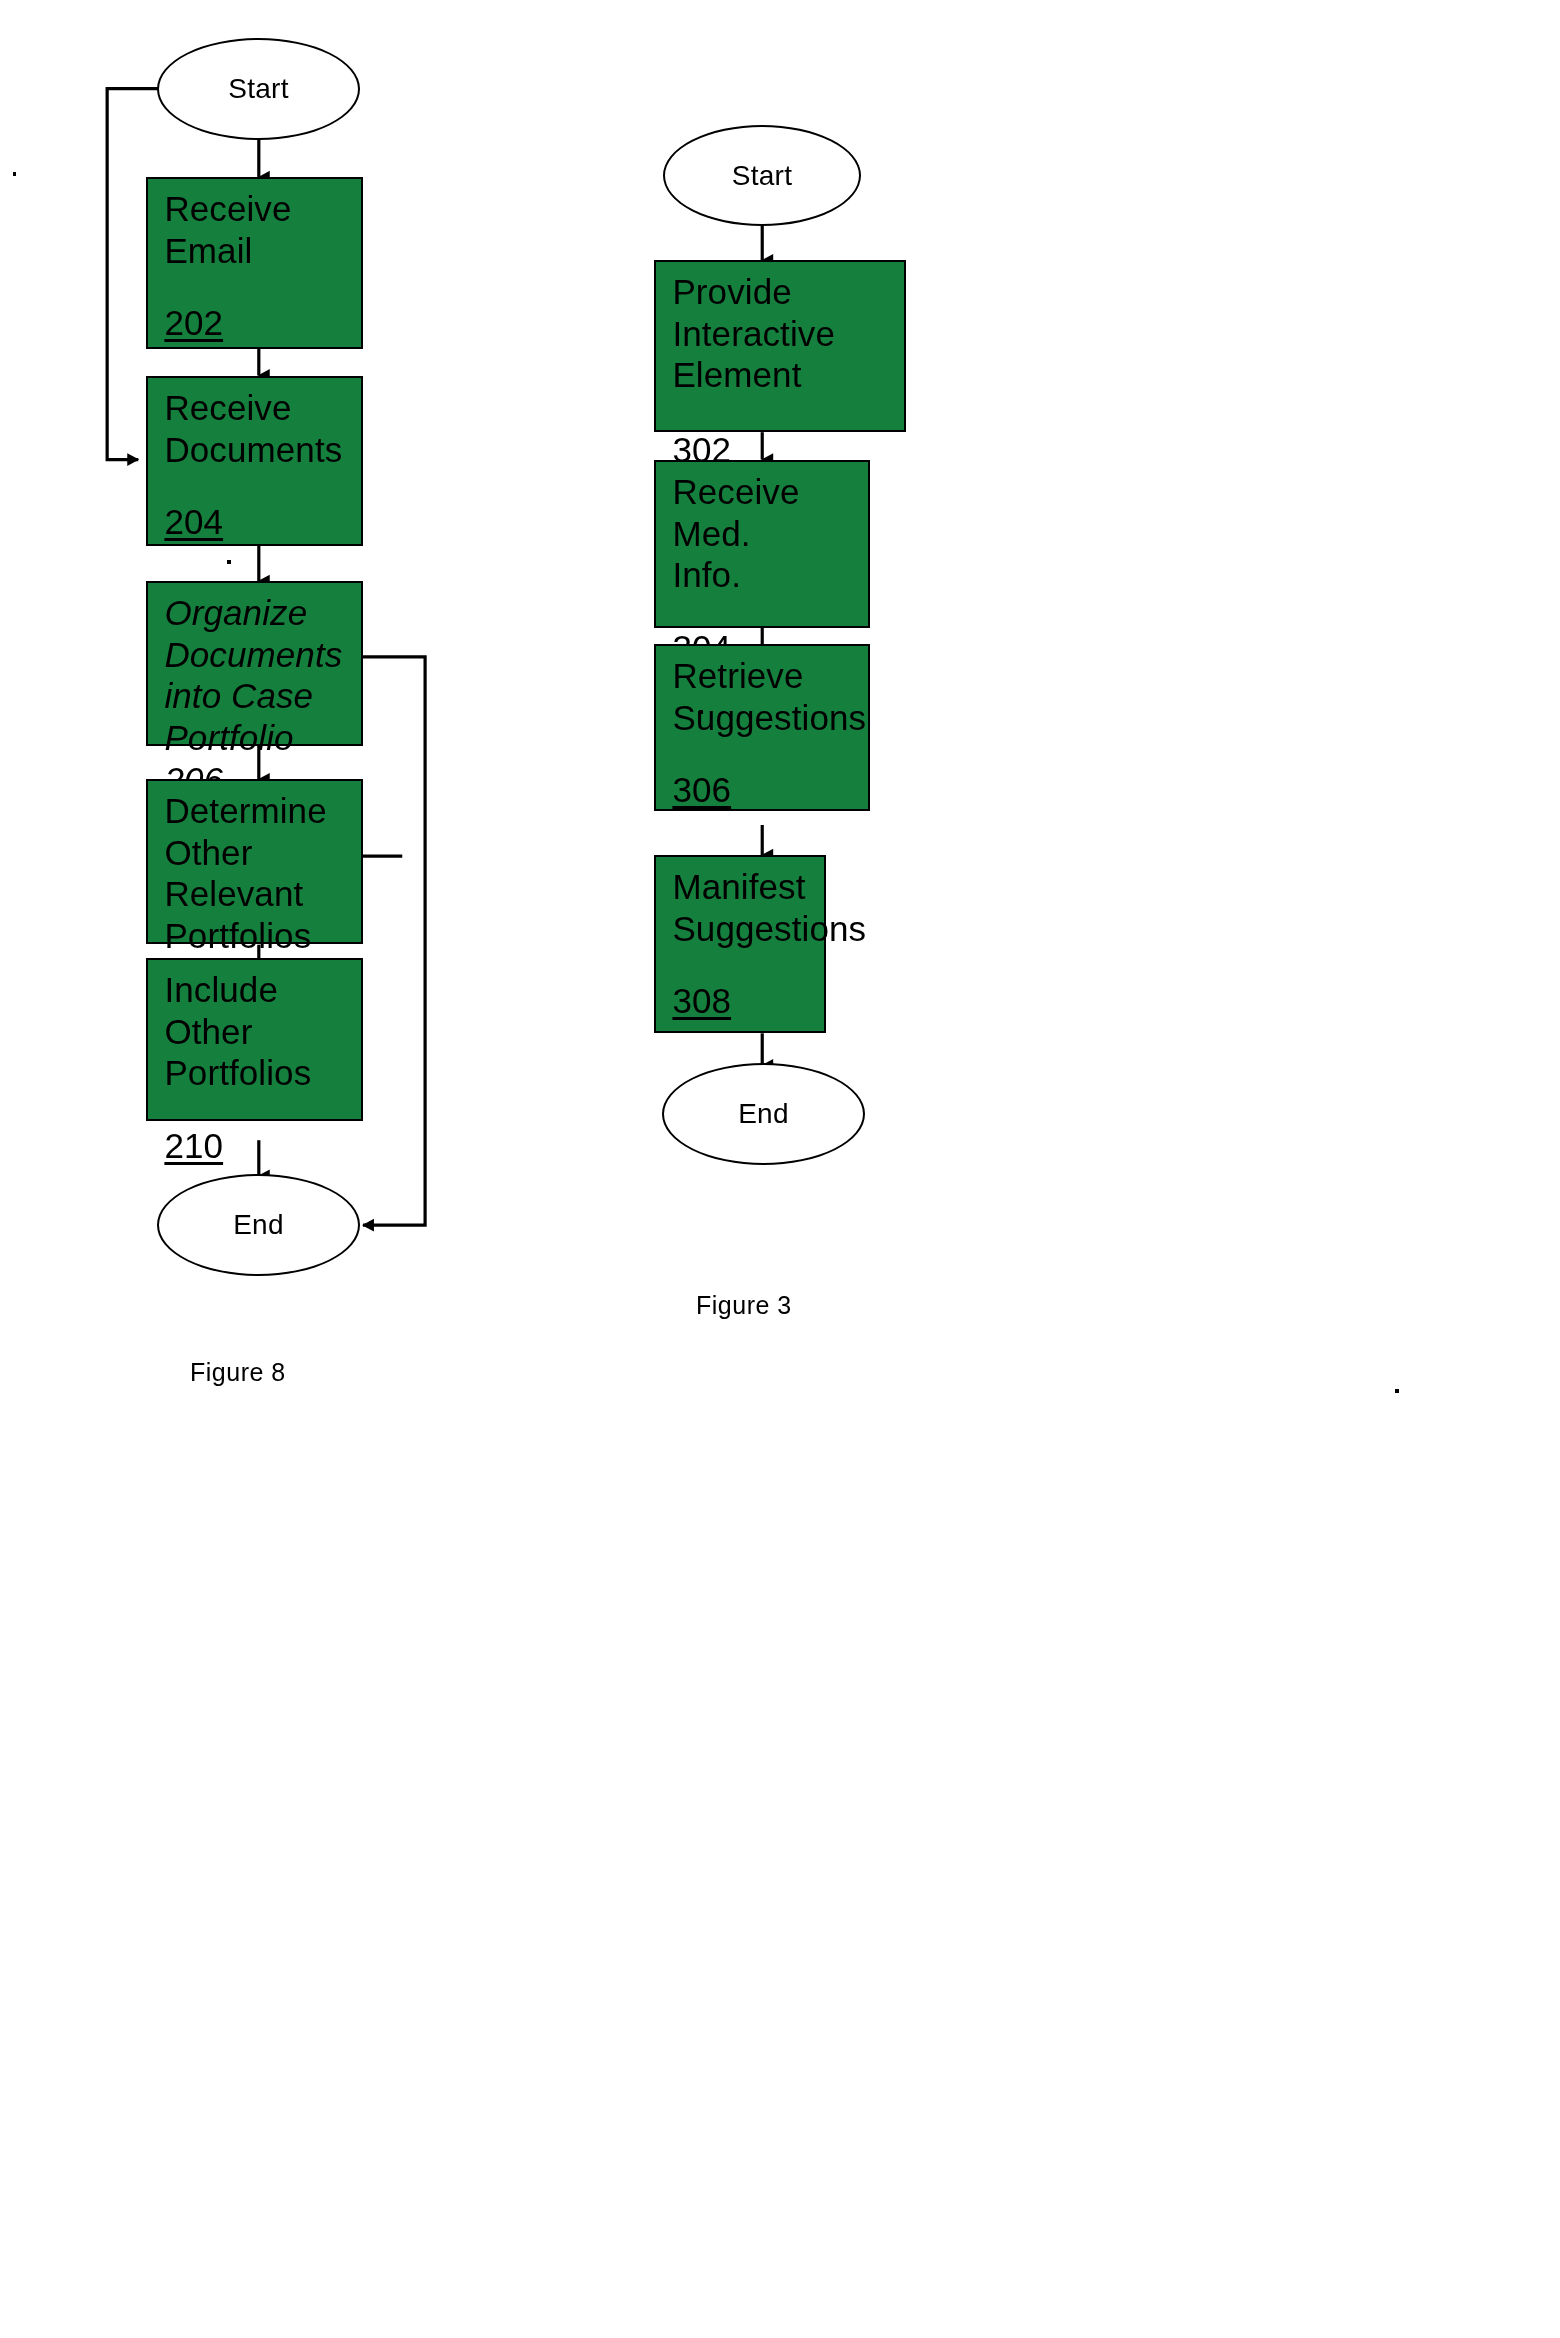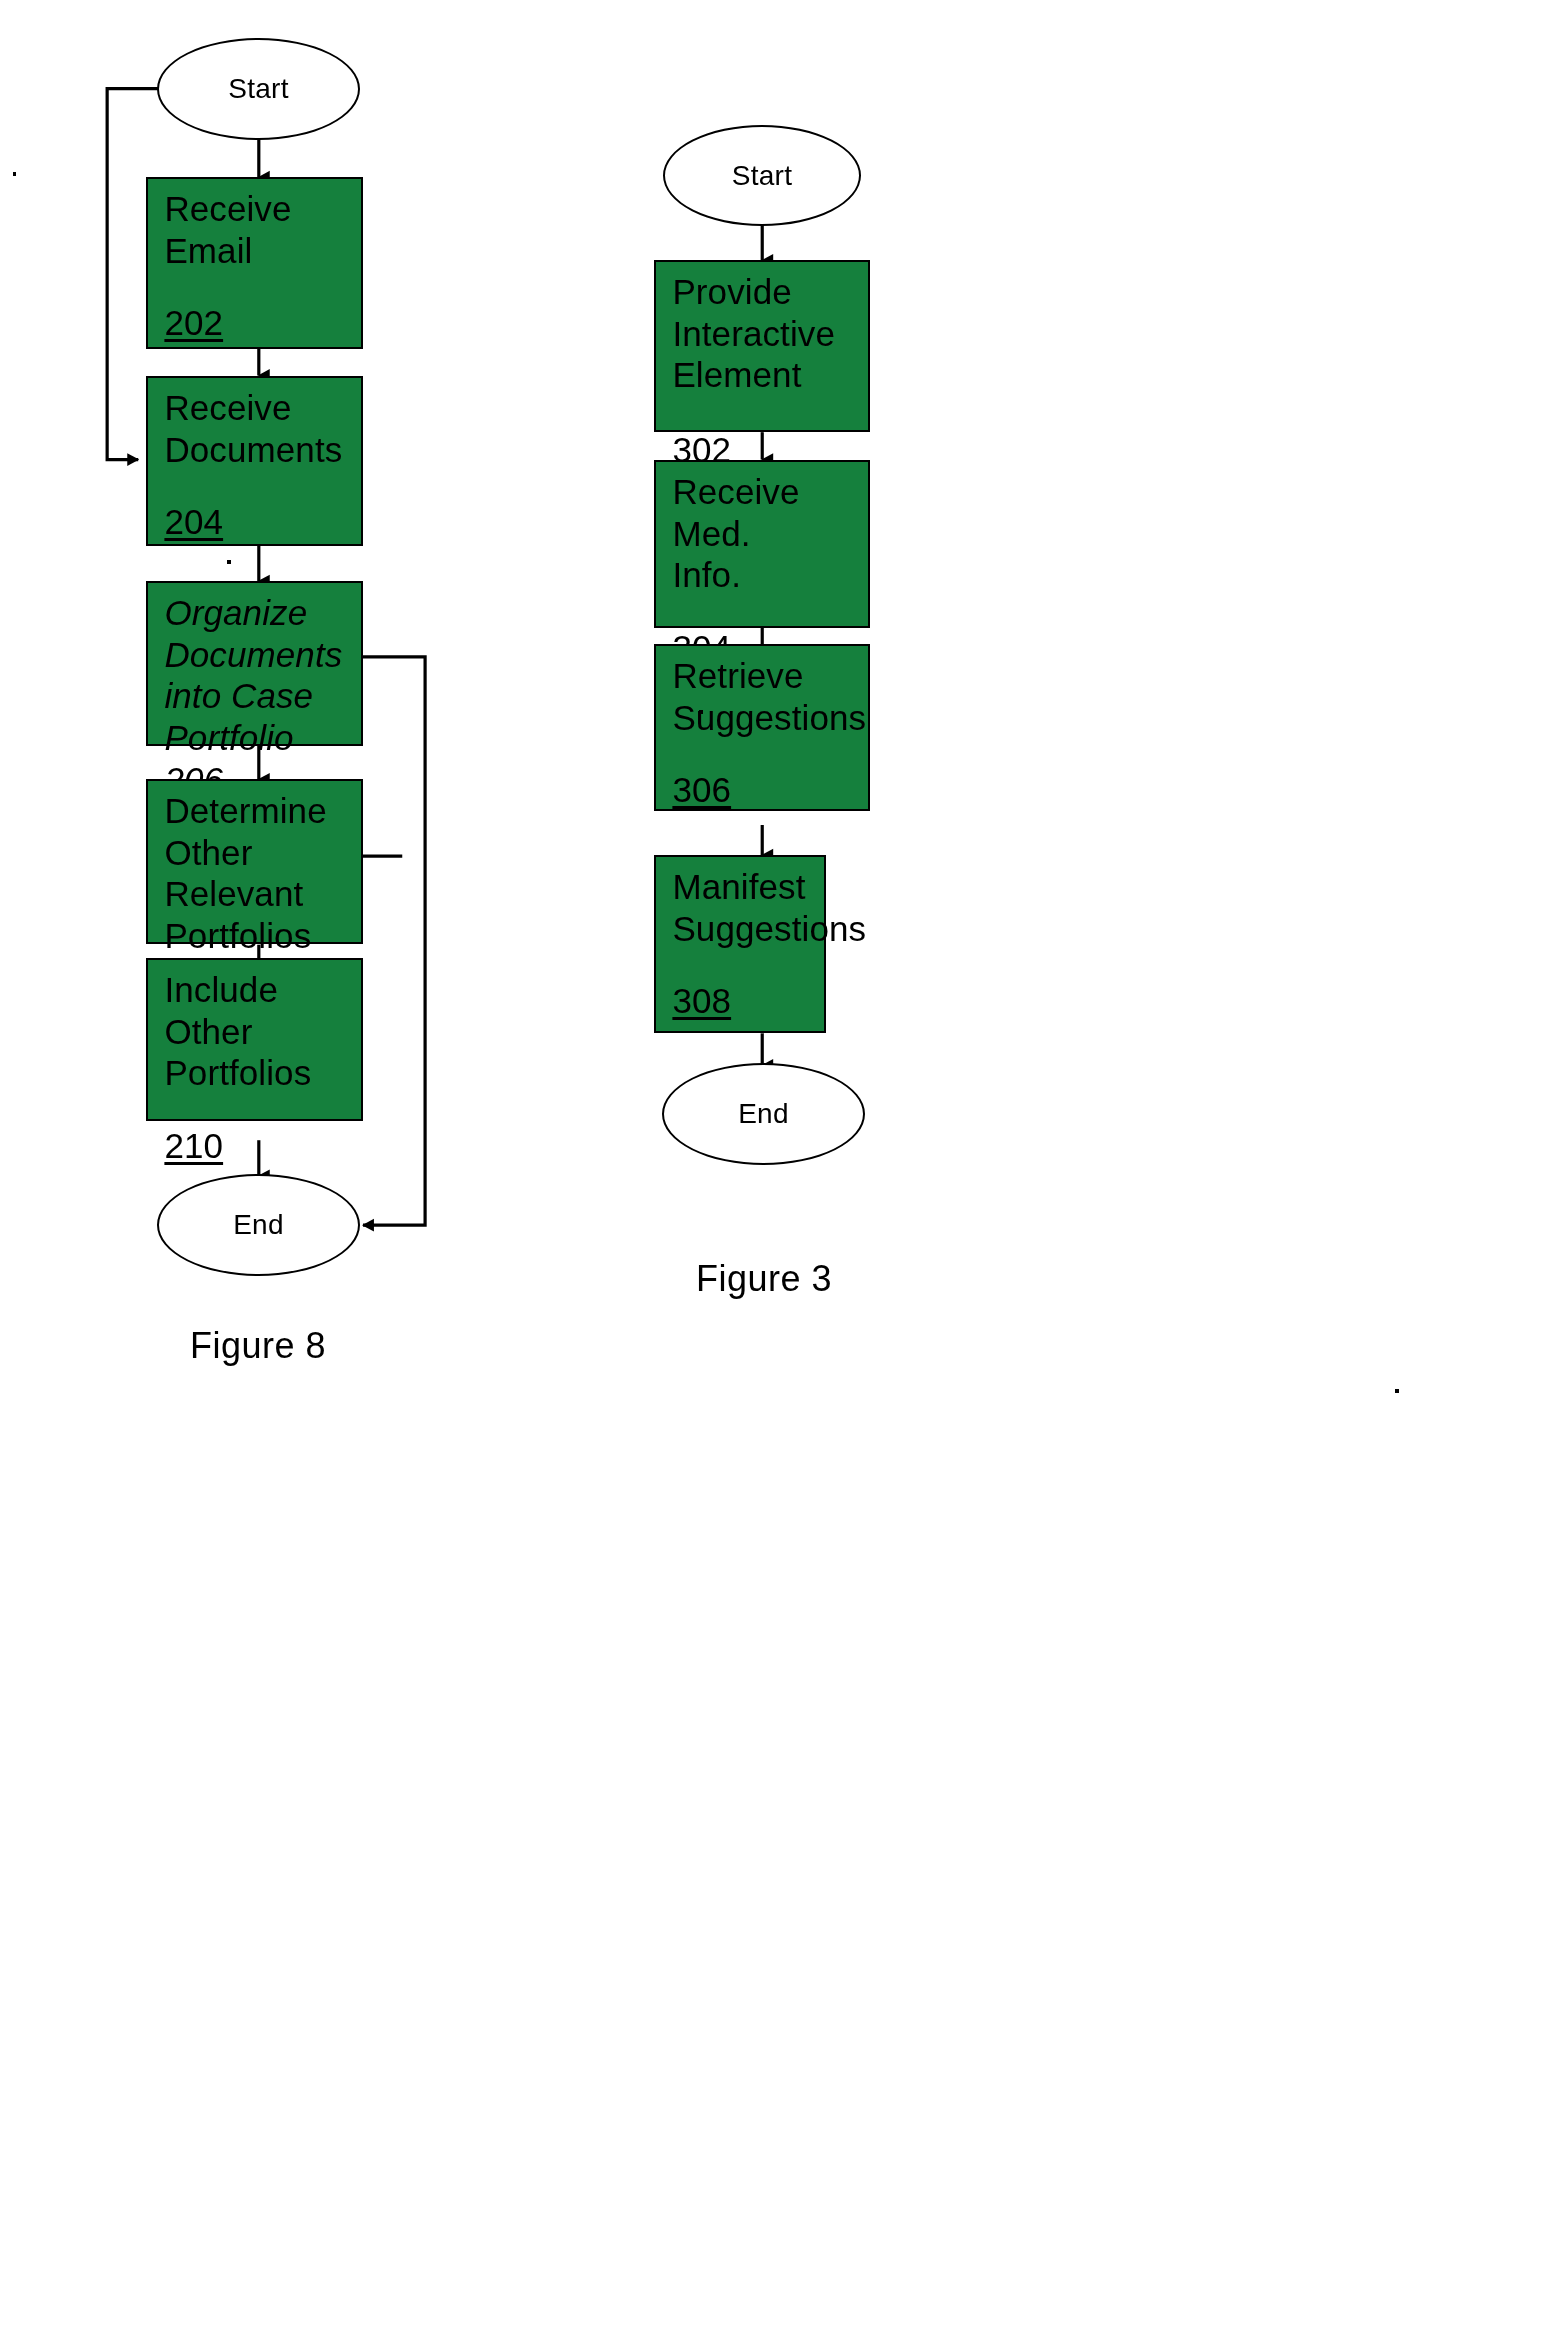--- a/index.html
+++ b/index.html
@@ -63,23 +63,24 @@
     text-decoration: underline;
     text-underline-offset: 3.7px;
     letter-spacing: 0.1px;
     margin-top: 33px;
   }
   .numeral-block {
     margin-top: 31px;
   }
   .fig-caption {
     position: absolute;
-    font-size: 36px;
+    font-size: 25px;
     letter-spacing: 0.5px;
     white-space: nowrap;
+    margin-top: 33px;
   }
   .speck {
     position: absolute;
     width: 3.7px;
     height: 3.7px;
     background: #000000;
   }
 </style>
 </head>
 <body>
@@ -170,21 +171,21 @@
   <div class="node-ellipse" style="left:157px; top:1174px; width:203px; height:102px;">
     <span class="ellipse-label">End</span>
   </div>
 
   <div class="fig-caption" style="left:190px; top:1325px;">Figure 8</div>
 
   <div class="node-ellipse" style="left:663px; top:125px; width:198px; height:101px;">
     <span class="ellipse-label">Start</span>
   </div>
 
-  <div class="node-box" style="left:654px; top:260px; width:216px; height:172px;">
+  <div class="node-box" style="left:654px; top:260px; width:252px; height:172px;">
     <div class="box-text">Provide
 Interactive
 Element</div>
     <div class="numeral">302</div>
   </div>
 
   <div class="node-box" style="left:654px; top:460px; width:216px; height:168px;">
     <div class="box-text">Receive Med.
 Info.</div>
     <div class="numeral numeral-block">304</div>

